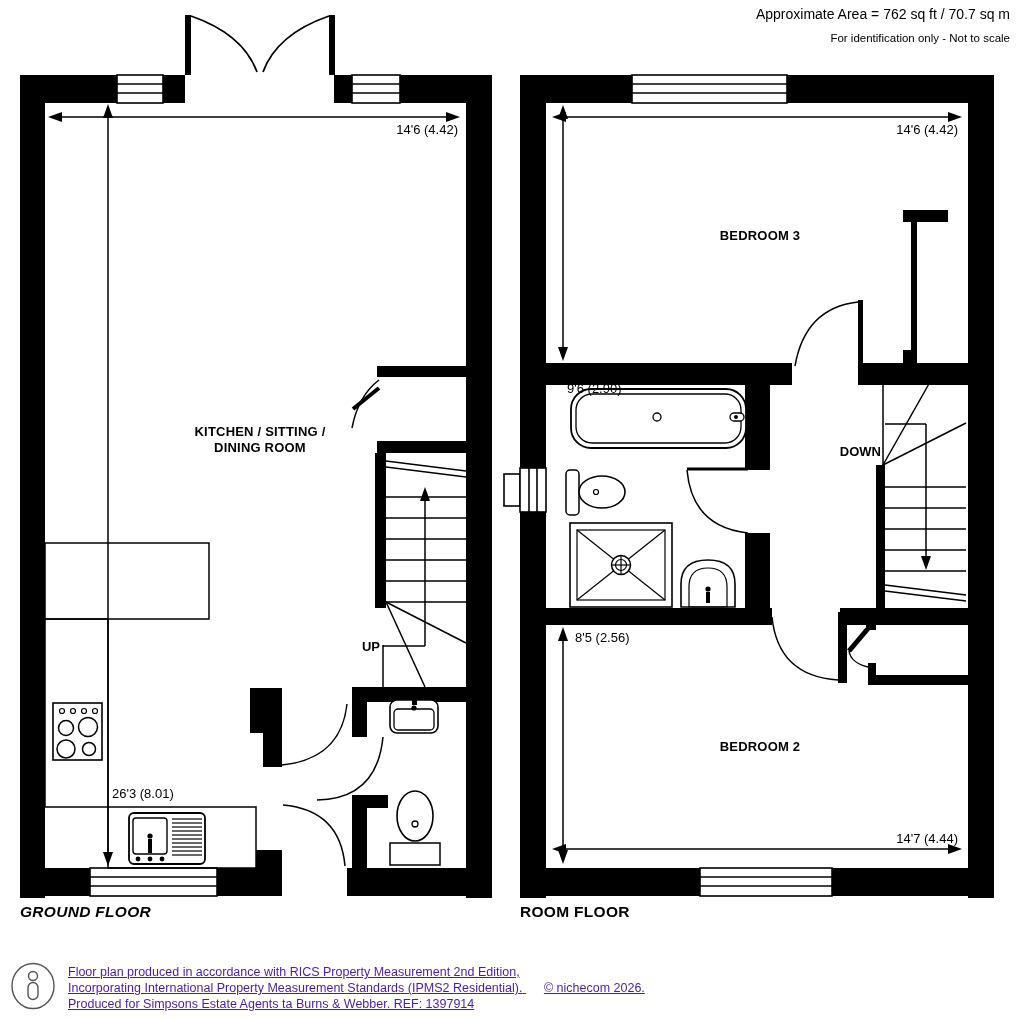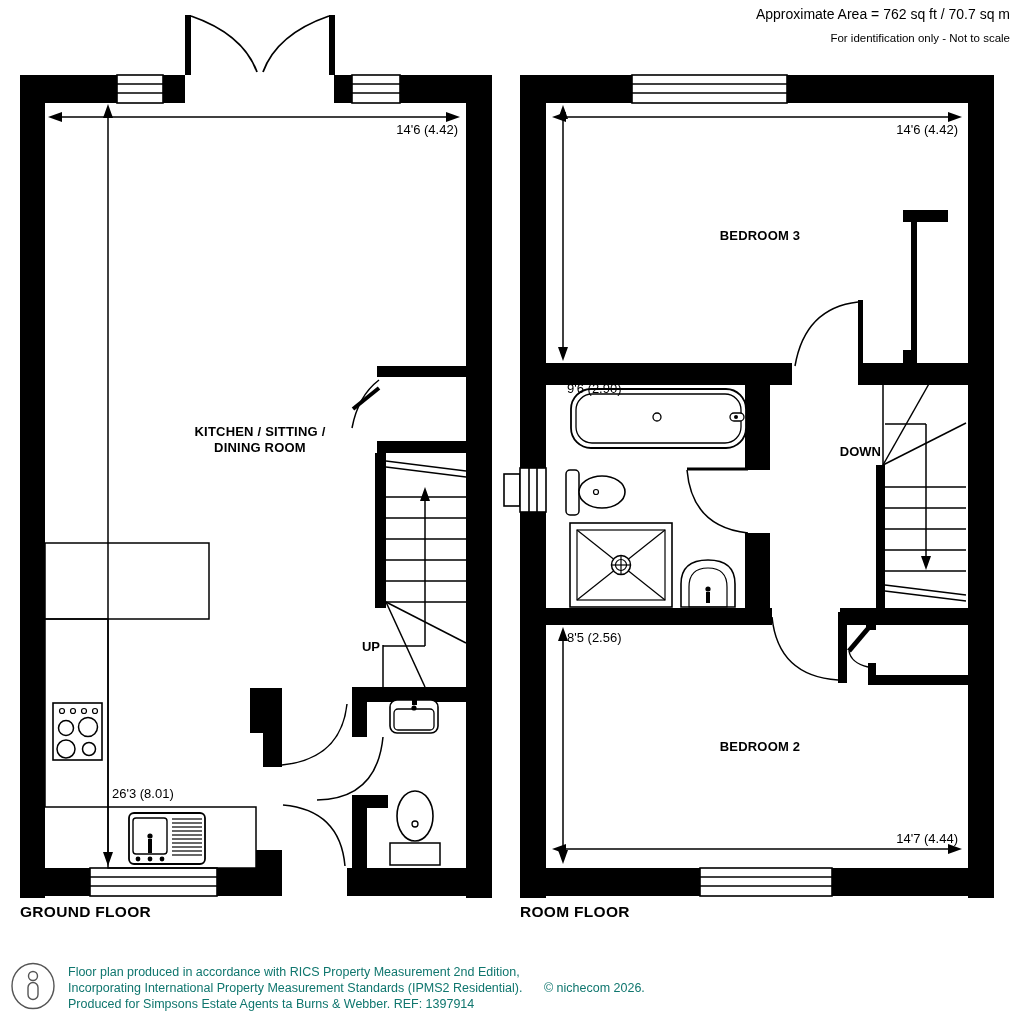--- a/index.html
+++ b/index.html
@@ -7,21 +7,21 @@
     width:1024px; height:1018px; position:relative; background:#ffffff;
     font-family:"Liberation Sans", sans-serif; color:#000; overflow:hidden;
   }
   .abs { position:absolute; }
   .lbl { font-size:13px; white-space:nowrap; }
   .room-lbl { font-size:13px; font-weight:bold; text-align:center; line-height:16px; letter-spacing:.2px; }
   .stair-lbl { font-size:13px; font-weight:bold; }
   .floor-title { font-size:15.5px; font-weight:bold; letter-spacing:.3px; }
   #area-line { font-size:14px; top:6px; right:14px; }
   #disclaimer { font-size:11.5px; top:32px; right:14px; }
-  .footer-text { left:68px; font-size:12.5px; color:#0f766e; line-height:16px; white-space:nowrap; }
+  .footer-text { left:68px; font-size:12.5px; color:#4c1d95; line-height:16px; white-space:nowrap;text-decoration:underline; }
   svg { display:block; }
 </style>
 </head>
 <body>
 
 <svg class="abs" style="left:0;top:0" width="1024" height="1018" viewBox="0 0 1024 1018">
 
   <g>
 
     <g fill="#000000" stroke="none">
@@ -304,25 +304,25 @@
 <div class="abs room-lbl" style="left:160px; top:424px; width:200px;">
   <div>KITCHEN / SITTING /</div>
   <div>DINING ROOM</div>
 </div>
 <div class="abs stair-lbl" style="right:644px; top:639px;">UP</div>
 
 <div class="abs lbl" style="right:66px; top:122px;">14'6 (4.42)</div>
 <div class="abs lbl" style="left:567px; top:342px;margin-top:39px;">9'6 (2.90)</div>
 <div class="abs room-lbl" style="left:660px; top:228px; width:200px;">BEDROOM 3</div>
 <div class="abs stair-lbl" style="right:143px; top:412px;margin-top:32px;">DOWN</div>
-<div class="abs lbl" style="left:567px; top:630px;">8'5 (2.56)</div>
+<div class="abs lbl" style="left:567px; top:630px;padding-left:8px;">8'5 (2.56)</div>
 <div class="abs room-lbl" style="left:660px; top:739px; width:200px;">BEDROOM 2</div>
 <div class="abs lbl" style="right:66px; top:831px;">14'7 (4.44)</div>
 
-<div class="abs floor-title" style="left:20px; top:903px;">GROUND FLOOR</div>
+<div class="abs floor-title" style="left:20px; top:903px;font-style:italic;">GROUND FLOOR</div>
 <div class="abs floor-title" style="left:520px; top:903px;">ROOM FLOOR</div>
 
 <svg class="abs" style="left:10px; top:962px;" width="46" height="48" viewBox="0 0 46 48">
   <ellipse cx="23" cy="24" rx="21" ry="22.5" fill="none" stroke="#555555" stroke-width="1.4"></ellipse>
   <circle cx="23" cy="14" r="4.5" fill="none" stroke="#555555" stroke-width="1.4"></circle>
   <rect x="18" y="20.5" width="10" height="17" rx="5" fill="none" stroke="#555555" stroke-width="1.4"></rect>
 </svg>
 <div class="abs footer-text" style="top:964px;">Floor plan produced in accordance with RICS Property Measurement 2nd Edition,</div>
 <div class="abs footer-text" style="top:980px;">
   <span>Incorporating International Property Measurement Standards (IPMS2 Residential).</span>

